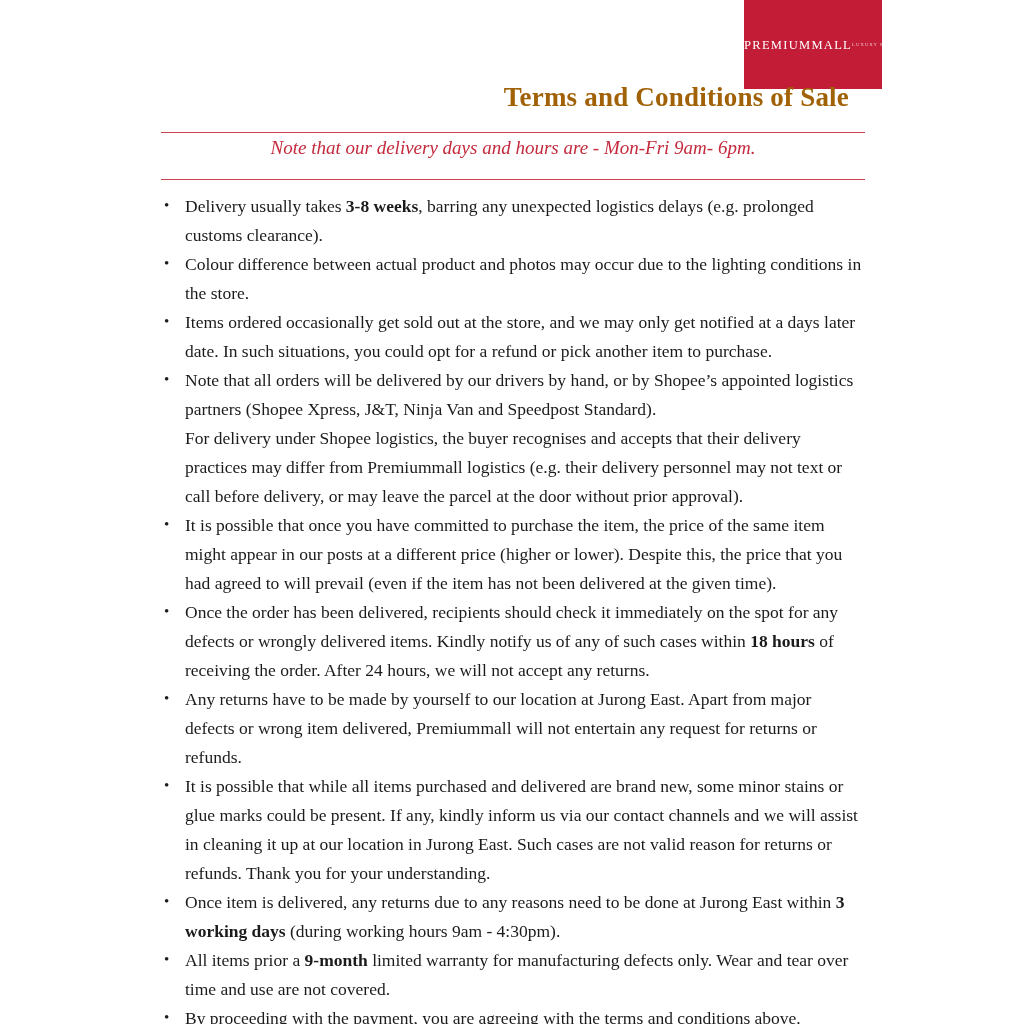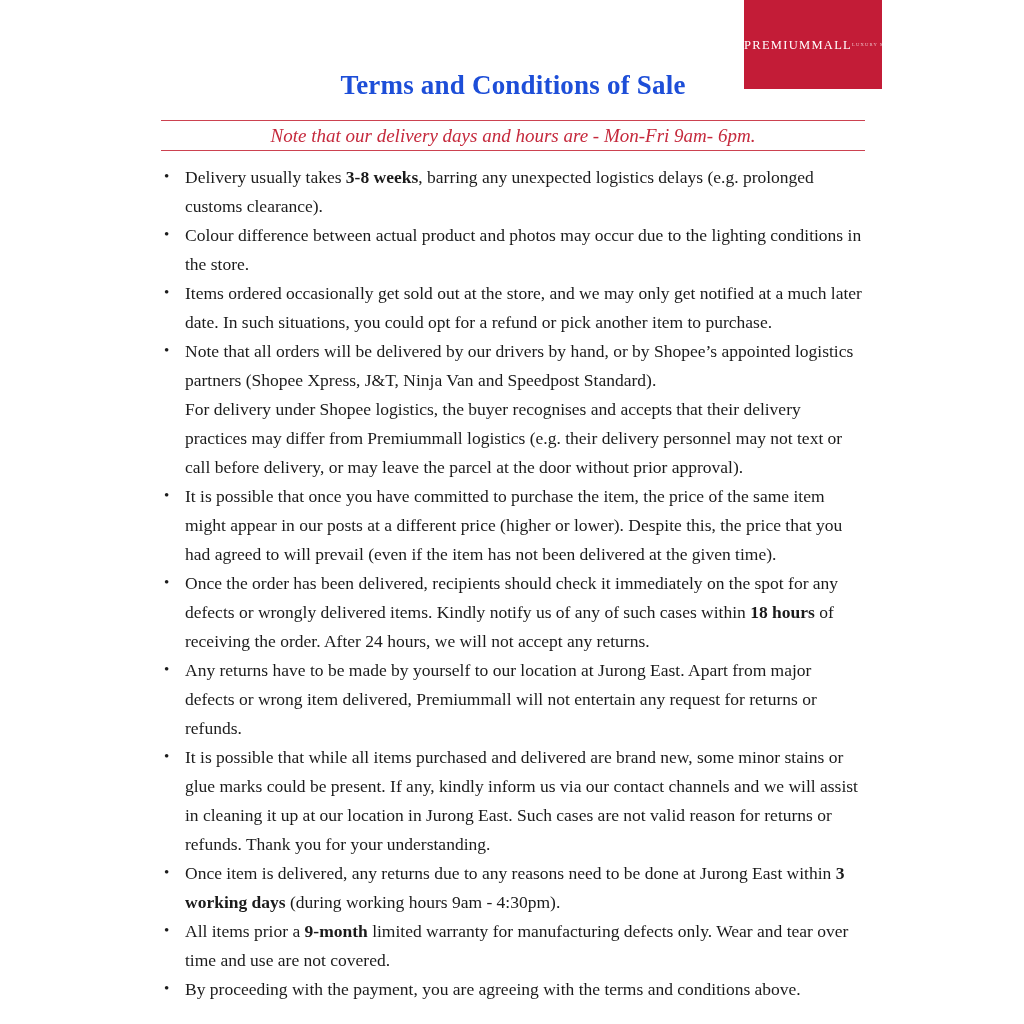--- a/index.html
+++ b/index.html
@@ -25,28 +25,28 @@
   }
   .logo-tagline {
     color:rgba(255,255,255,0.72); font-size:4.6px; letter-spacing:1.15px; margin-top:1px;
     line-height:6px; white-space:nowrap;
   }
 
   
   .content { position:absolute; left:161px; top:0; width:704px; }
 
   .title {
-    margin:4px; padding-top:66px; text-align:center;
-    font-size:27px; font-weight:bold; color:#1d4ed8; letter-spacing:0.2px;
+    margin:16px; padding-top:66px; text-align:right;
+    font-size:27px; font-weight:bold; color:#a16207; letter-spacing:0.2px;
   }
 
   .notice {
     margin-top:19px;
     border-top:1.5px solid #CC4250; border-bottom:1.5px solid #CC4250;
-    padding:4px 0 3px; text-align:center;
+    padding:4px 0 20px; text-align:center;
     font-style:italic; font-size:19px; color:#C5293C;
   }
 
   .terms-list { list-style:none; margin:12px 0 0 0; padding:0; }
   .terms-list li { display:flex; margin:0; }
   .bullet {
     flex:0 0 24px; width:24px; padding-left:3px; box-sizing:border-box;
     font-size:15px; line-height:26.3px; color:#1b1b1b;
   }
   .term-text {
@@ -94,21 +94,21 @@
         <li>
           <span class="bullet">•</span>
           <span class="term-text"><span>Delivery usually takes </span><b>3-8 weeks</b><span>, barring any unexpected logistics delays (e.g. prolonged customs clearance).</span></span>
         </li>
         <li>
           <span class="bullet">•</span>
           <span class="term-text"><span>Colour difference between actual product and photos may occur due to the lighting conditions in the store.</span></span>
         </li>
         <li>
           <span class="bullet">•</span>
-          <span class="term-text"><span>Items ordered occasionally get sold out at the store, and we may only get notified at a much later date. In such situations, you could opt for a refund or pick another item to purchase.</span></span>
+          <span class="term-text"><span>Items ordered occasionally get sold out at the store, and we may only get notified at a days later date. In such situations, you could opt for a refund or pick another item to purchase.</span></span>
         </li>
         <li>
           <span class="bullet">•</span>
           <span class="term-text"><span>Note that all orders will be delivered by our drivers by hand, or by Shopee’s appointed logistics partners (Shopee Xpress, J&amp;T, Ninja Van and Speedpost Standard).
 For delivery under Shopee logistics, the buyer recognises and accepts that their delivery practices may differ from Premiummall logistics (e.g. their delivery personnel may not text or call before delivery, or may leave the parcel at the door without prior approval).</span></span>
         </li>
         <li>
           <span class="bullet">•</span>
           <span class="term-text"><span>It is possible that once you have committed to purchase the item, the price of the same item might appear in our posts at a different price (higher or lower). Despite this, the price that you had agreed to will prevail (even if the item has not been delivered at the given time).</span></span>
         </li>

